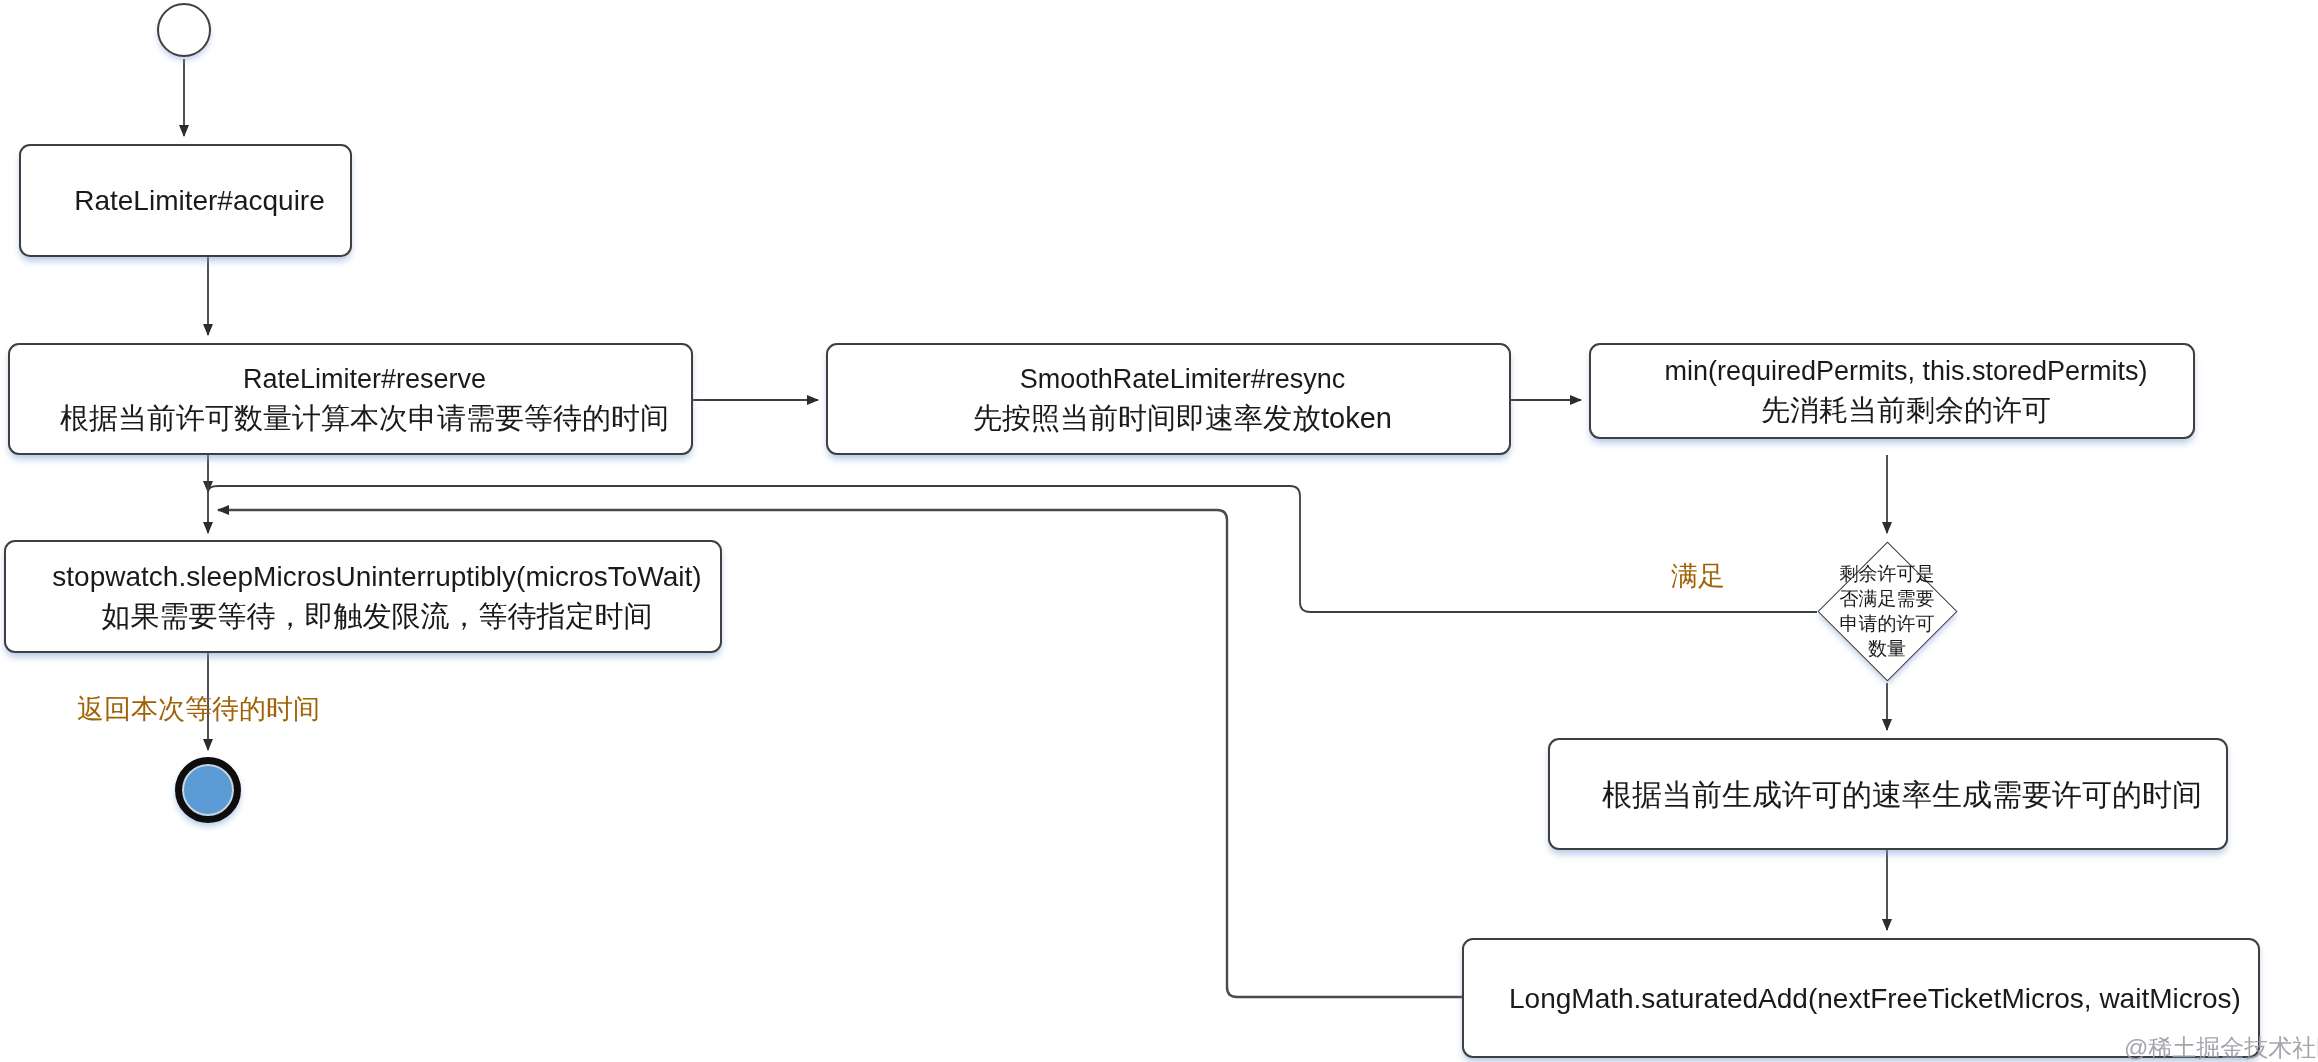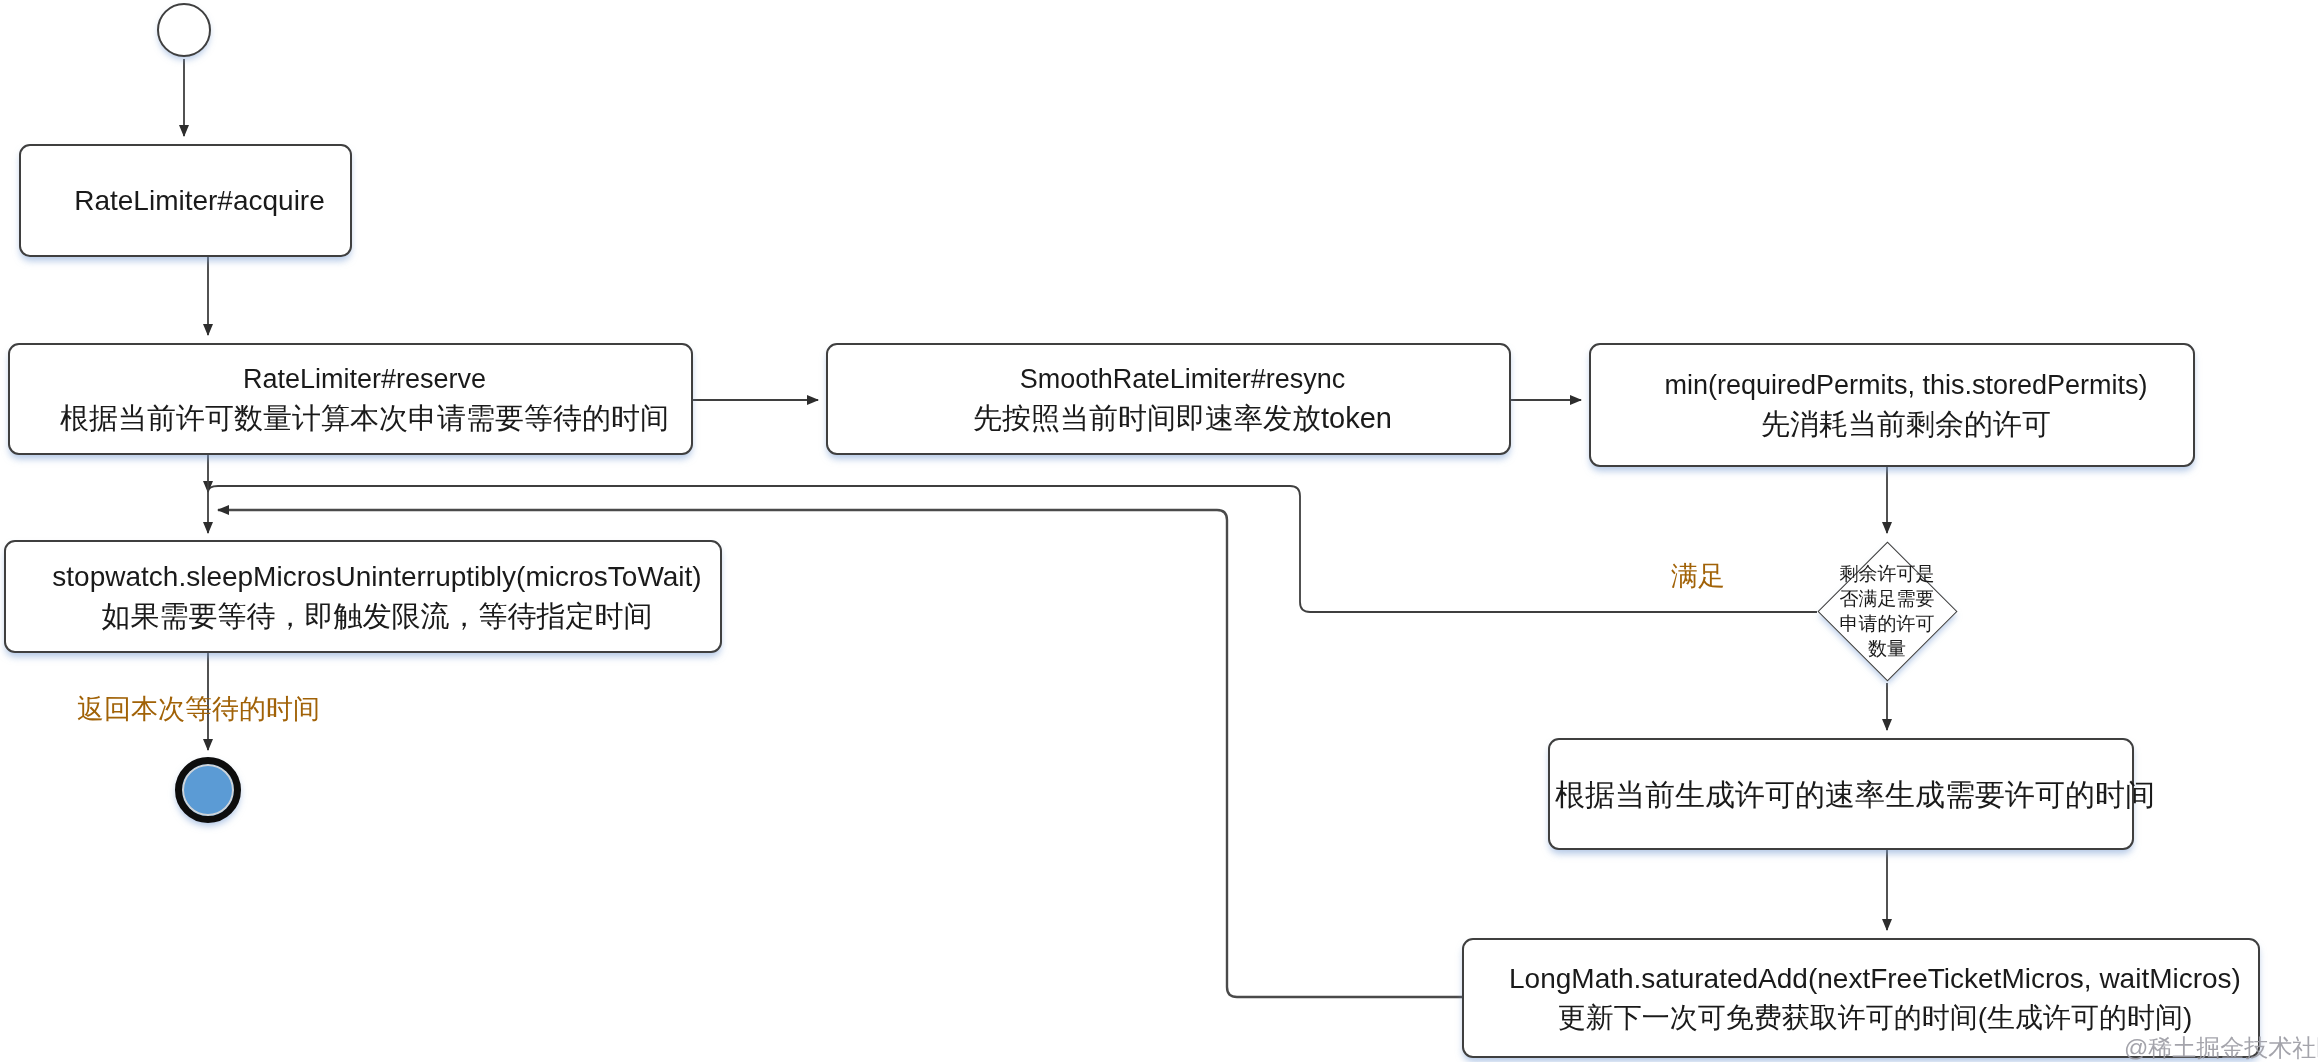--- a/index.html
+++ b/index.html
@@ -20,24 +20,24 @@
     text-align:center;
     padding-left:28px;
   }
   .t-en{font-size:27px;line-height:31px;white-space:nowrap;}
   .t-zh{font-size:29px;line-height:33px;white-space:nowrap;}
 
   .n-acquire{left:19px;top:144px;width:333px;height:113px;}
   .n-acquire .t-en{font-size:28px;}
   .n-reserve{left:8px;top:343px;width:685px;height:112px;}
   .n-resync{left:826px;top:343px;width:685px;height:112px;}
-  .n-min{left:1589px;top:343px;width:606px;height:124px;}
+  .n-min{left:1589px;top:343px;width:606px;height:96px;}
   .n-sleep{left:4px;top:540px;width:718px;height:113px;gap:8px;}
   .n-sleep .t-en{font-size:28px;}
-  .n-gen{left:1548px;top:738px;width:586px;height:112px;}
+  .n-gen{left:1548px;top:738px;width:680px;height:112px;}
   .n-gen .t-zh{font-size:30px;}
   .n-add{left:1462px;top:938px;width:798px;height:120px;}
   .n-add .t-en{font-size:28px;}
   .n-add .t-zh{font-size:28px;}
 
   .start-node{
     position:absolute;left:157px;top:3px;width:54px;height:54px;
     box-sizing:border-box;border:2px solid #3f3f3f;border-radius:50%;
     background:#ffffff;box-shadow:0 4px 6px -1px rgba(122,158,212,0.5);
   }
@@ -136,18 +136,17 @@
   <div class="edge-label lbl-return">返回本次等待的时间</div>
 
   <div class="end-node"></div>
 
   <div class="node n-gen">
     <div class="t-zh">根据当前生成许可的速率生成需要许可的时间</div>
   </div>
 
   <div class="node n-add">
     <div class="t-en">LongMath.saturatedAdd(nextFreeTicketMicros, waitMicros)</div>
-    <div class="t-zh">更新下一次可免费获取许可的时间(生成许可的时间)</div>
   </div>
 
   <div class="watermark">@稀土掘金技术社区</div>
 
 </div>
 
 </body></html>

